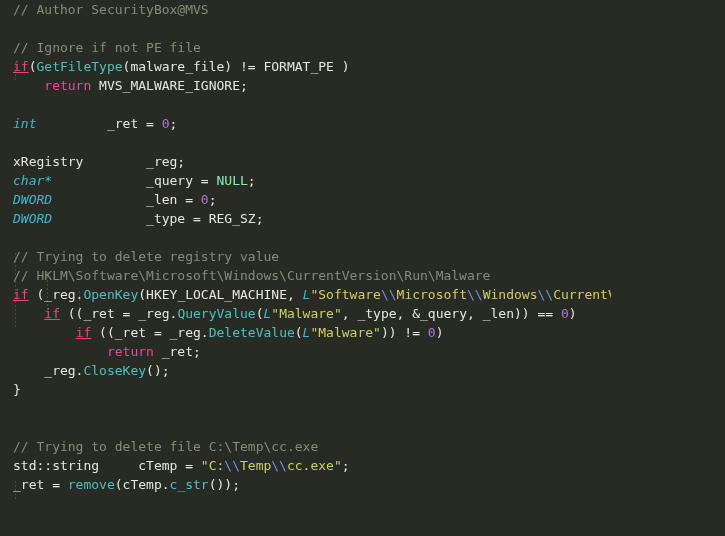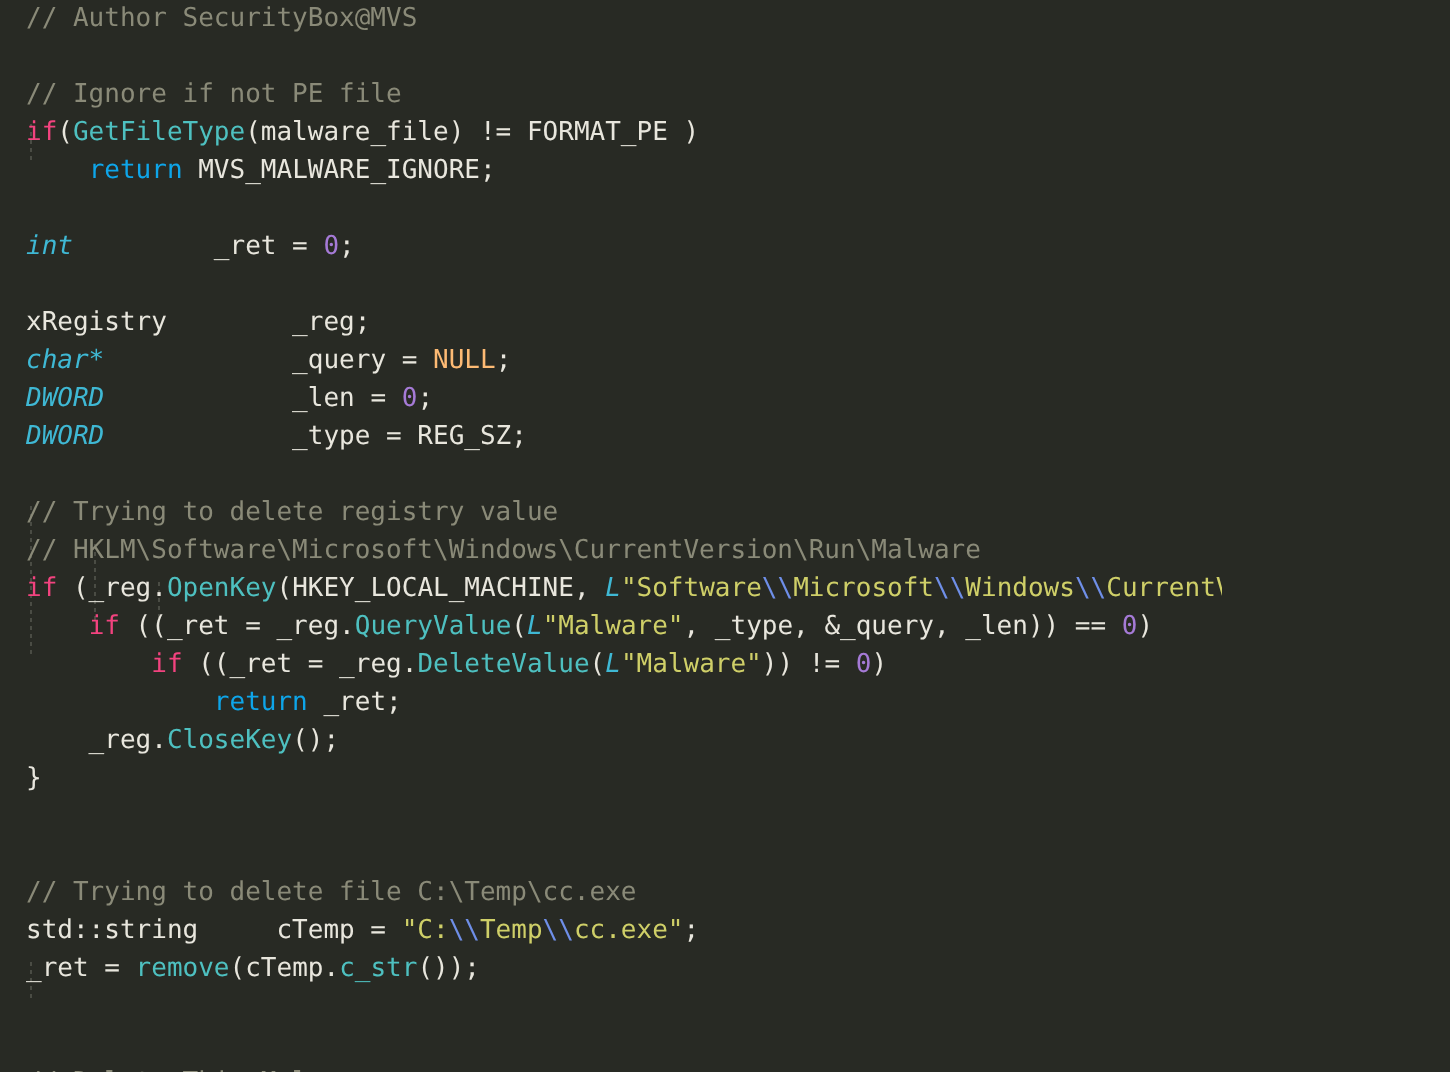--- a/index.html
+++ b/index.html
@@ -36,28 +36,28 @@
     background-image: linear-gradient(
       to bottom,
       #4a4c44 0px, #4a4c44 2px,
       transparent 2px, transparent 4px
     );
     background-size: 1px 4px;
   }
   
   .t-plain    { color: #e8e6dd; }
   .t-comment  { color: #8a8a78; }
-  .t-keyword  { color: #f2437f; }
-  .t-return   { color: #0ea5e9; }
+  .t-keyword  { color: #f2437f; text-decoration: underline; }
+  .t-return   { color: #ec4899; }
   .t-type     { color: #3fb8d4; font-style: italic; text-align: center; }
   .t-func     { color: #4ec0c0; text-align: center; }
   .t-string   { color: #cfcf68; }
   .t-escape   { color: #6f8fe8; }
   .t-number   { color: #a57ad6; }
-  .t-const    { color: #fdba74; margin-top: 35px; }
+  .t-const    { color: #86efac; margin-top: 35px; }
   .t-lprefix  { color: #3fb8d4; font-style: italic; }
 </style>
 </head>
 <body>
 
 <div id="editor">
   <div class="guides-layer"><div class="guide" style="left: 15px; top: 62px; height: 19px;"></div><div class="guide" style="left: 15px; top: 253px; height: 76px;"></div><div class="guide" style="left: 47px; top: 272px; height: 38px;"></div><div class="guide" style="left: 79px; top: 291px; height: 19px;"></div><div class="guide" style="left: 15px; top: 481px; height: 19px;"></div></div>
   <div class="code-area"><div class="line"><span class="t-comment">// Author SecurityBox@MVS</span></div><div class="line">&nbsp;</div><div class="line"><span class="t-comment">// Ignore if not PE file</span></div><div class="line"><span class="t-keyword">if</span><span class="t-plain">(</span><span class="t-func">GetFileType</span><span class="t-plain">(malware_file) != FORMAT_PE )</span></div><div class="line"><span class="t-plain">    </span><span class="t-return">return</span><span class="t-plain"> MVS_MALWARE_IGNORE;</span></div><div class="line">&nbsp;</div><div class="line"><span class="t-type">int</span><span class="t-plain">         _ret = </span><span class="t-number">0</span><span class="t-plain">;</span></div><div class="line">&nbsp;</div><div class="line"><span class="t-plain">xRegistry        _reg;</span></div><div class="line"><span class="t-type">char*</span><span class="t-plain">            _query = </span><span class="t-const">NULL</span><span class="t-plain">;</span></div><div class="line"><span class="t-type">DWORD</span><span class="t-plain">            _len = </span><span class="t-number">0</span><span class="t-plain">;</span></div><div class="line"><span class="t-type">DWORD</span><span class="t-plain">            _type = REG_SZ;</span></div><div class="line">&nbsp;</div><div class="line"><span class="t-comment">// Trying to delete registry value</span></div><div class="line"><span class="t-comment">// HKLM\Software\Microsoft\Windows\CurrentVersion\Run\Malware</span></div><div class="line"><span class="t-keyword">if</span><span class="t-plain"> (_reg.</span><span class="t-func">OpenKey</span><span class="t-plain">(HKEY_LOCAL_MACHINE, </span><span class="t-lprefix">L</span><span class="t-string">"Software</span><span class="t-escape">\\</span><span class="t-string">Microsoft</span><span class="t-escape">\\</span><span class="t-string">Windows</span><span class="t-escape">\\</span><span class="t-string">CurrentVersion</span><span class="t-escape">\\</span><span class="t-string">Run"</span><span class="t-plain">) == </span></div><div class="line"><span class="t-plain">    </span><span class="t-keyword">if</span><span class="t-plain"> ((_ret = _reg.</span><span class="t-func">QueryValue</span><span class="t-plain">(</span><span class="t-lprefix">L</span><span class="t-string">"Malware"</span><span class="t-plain">, _type, &amp;_query, _len)) == </span><span class="t-number">0</span><span class="t-plain">)</span></div><div class="line"><span class="t-plain">        </span><span class="t-keyword">if</span><span class="t-plain"> ((_ret = _reg.</span><span class="t-func">DeleteValue</span><span class="t-plain">(</span><span class="t-lprefix">L</span><span class="t-string">"Malware"</span><span class="t-plain">)) != </span><span class="t-number">0</span><span class="t-plain">)</span></div><div class="line"><span class="t-plain">            </span><span class="t-return">return</span><span class="t-plain"> _ret;</span></div><div class="line"><span class="t-plain">    _reg.</span><span class="t-func">CloseKey</span><span class="t-plain">();</span></div><div class="line"><span class="t-plain">}</span></div><div class="line">&nbsp;</div><div class="line">&nbsp;</div><div class="line"><span class="t-comment">// Trying to delete file C:\Temp\cc.exe</span></div><div class="line"><span class="t-plain">std::string     cTemp = </span><span class="t-string">"C:</span><span class="t-escape">\\</span><span class="t-string">Temp</span><span class="t-escape">\\</span><span class="t-string">cc.exe"</span><span class="t-plain">;</span></div><div class="line"><span class="t-plain">_ret = </span><span class="t-func">remove</span><span class="t-plain">(cTemp.</span><span class="t-func">c_str</span><span class="t-plain">());</span></div><div class="line">&nbsp;</div><div class="line">&nbsp;</div><div class="line"><span class="t-comment">// Delete This Malware</span></div></div>
 </div>
 

